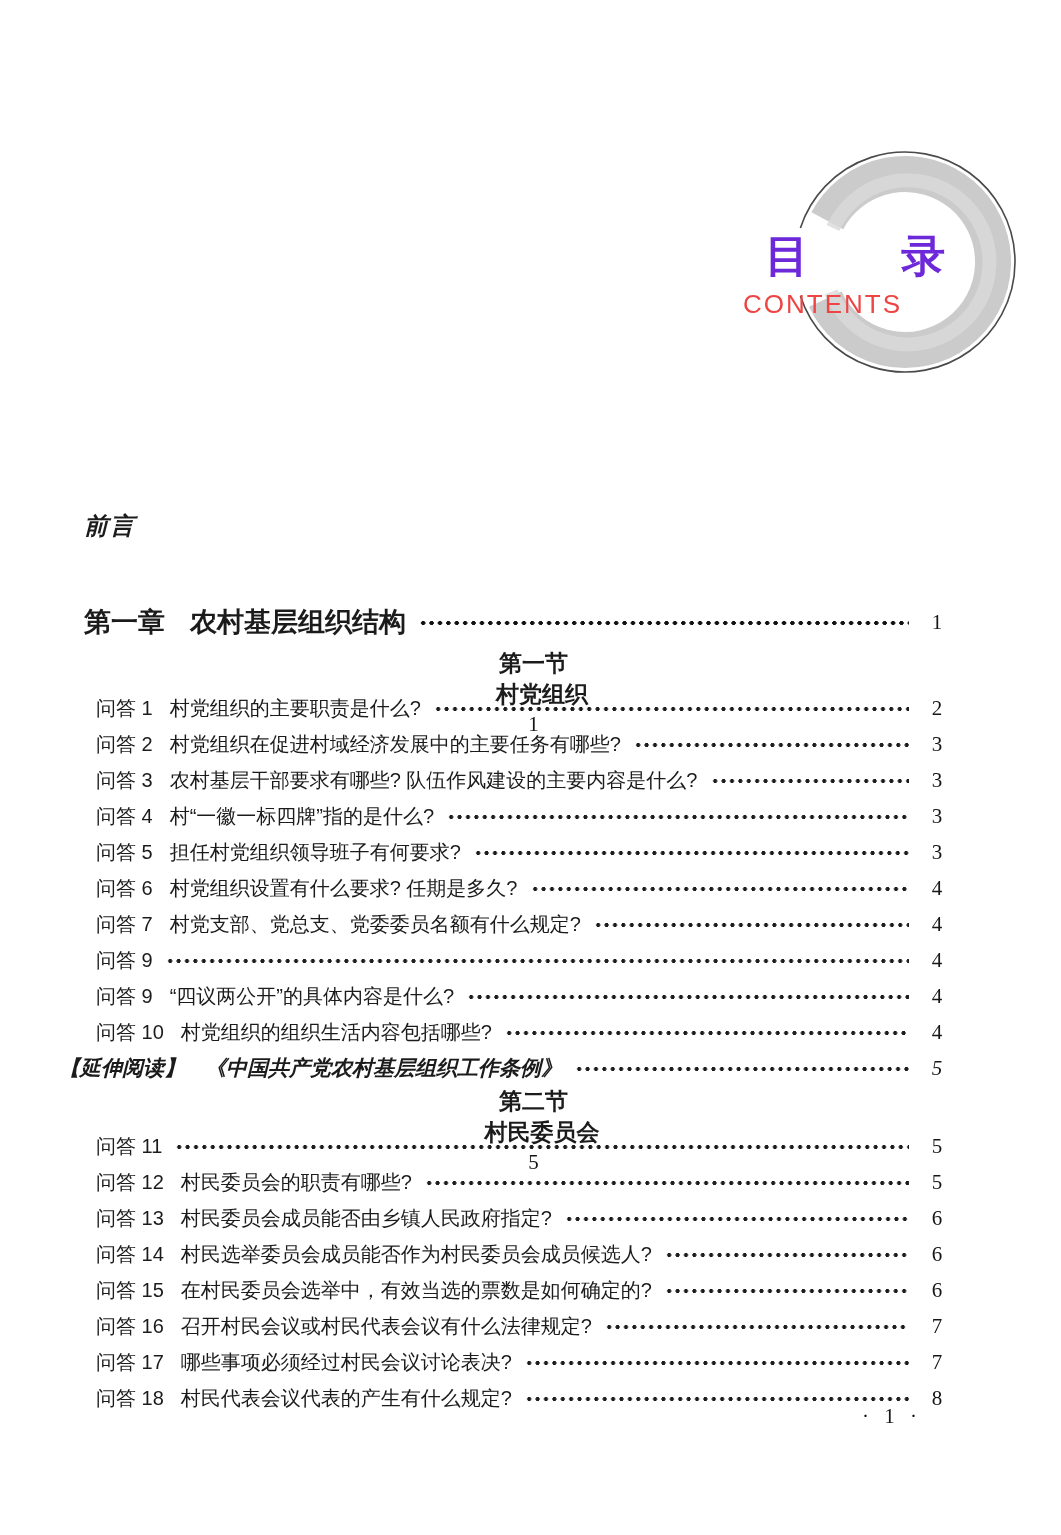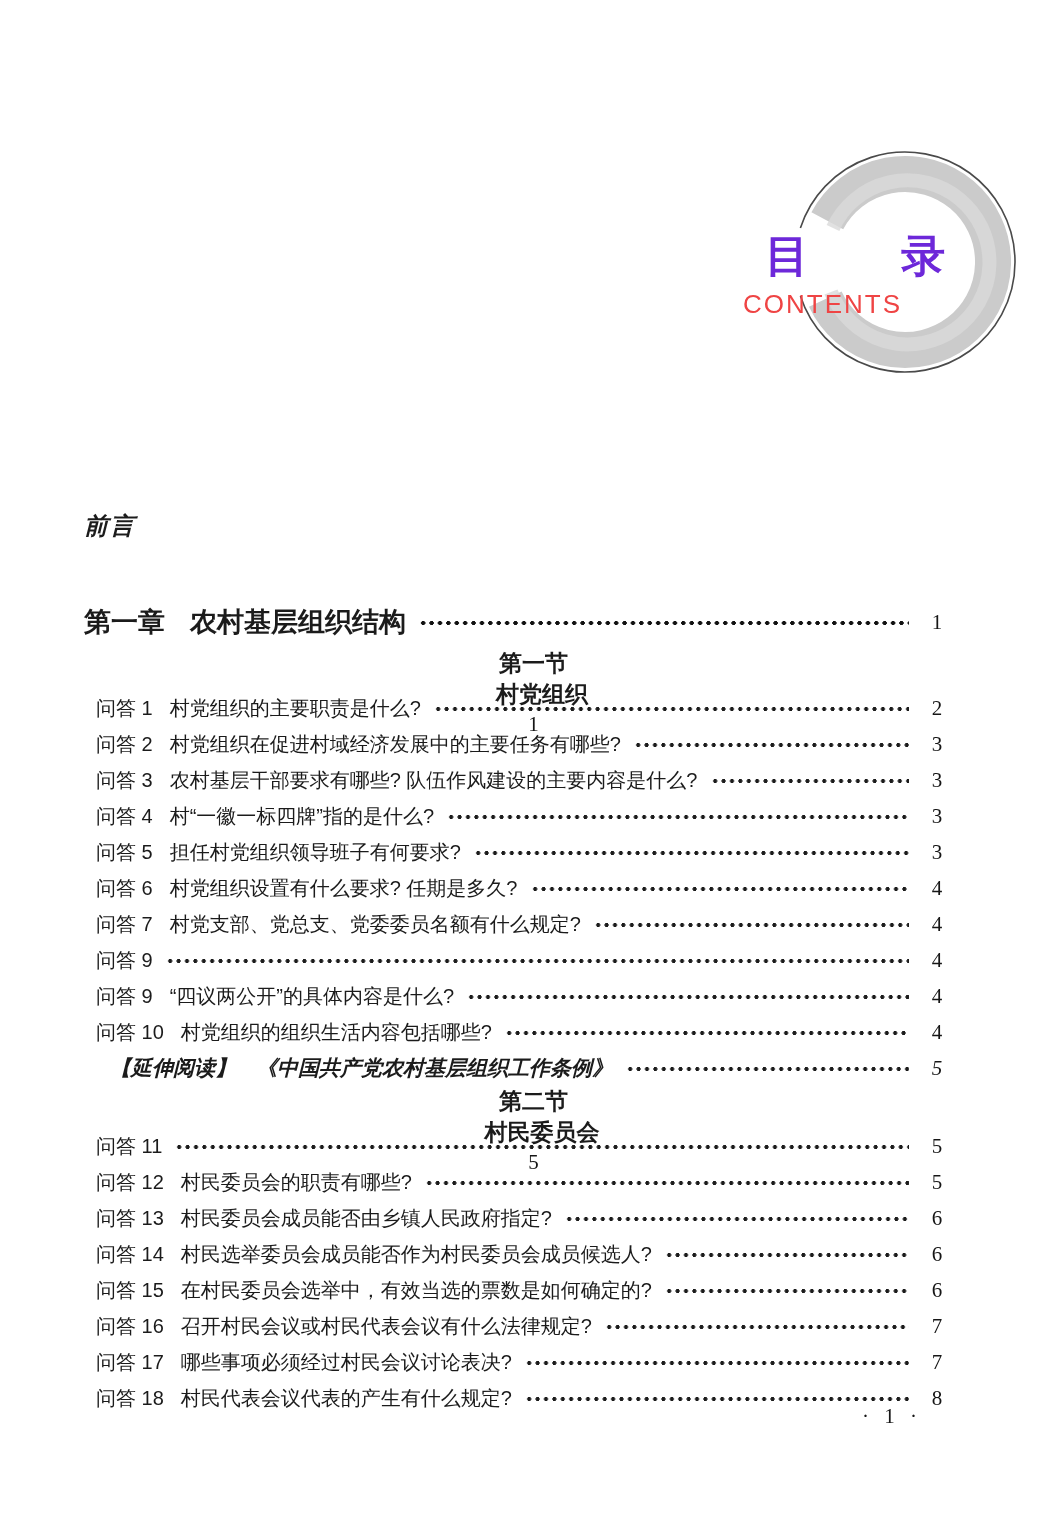--- a/index.html
+++ b/index.html
@@ -74,21 +74,21 @@
     flex-direction: column;
   }
   .row-qa {
     height: 36px;
     padding-left: 96px;
     font-size: 20px;
     font-weight: 400;
   }
   .row-reading {
     height: 36px;
-    padding-left: 110px;
+    padding-left: 59px;
     font-size: 21px;
     font-weight: 700;
     font-style: italic;
     font-family: "Liberation Serif", serif;
   }
   .entry-label { white-space: nowrap; }
   .entry-title { white-space: nowrap; margin-left: 17px; }
   .row-chapter .entry-title { margin-left: 25px; }
   .row-reading .entry-title { margin-left: 20px; }
 

